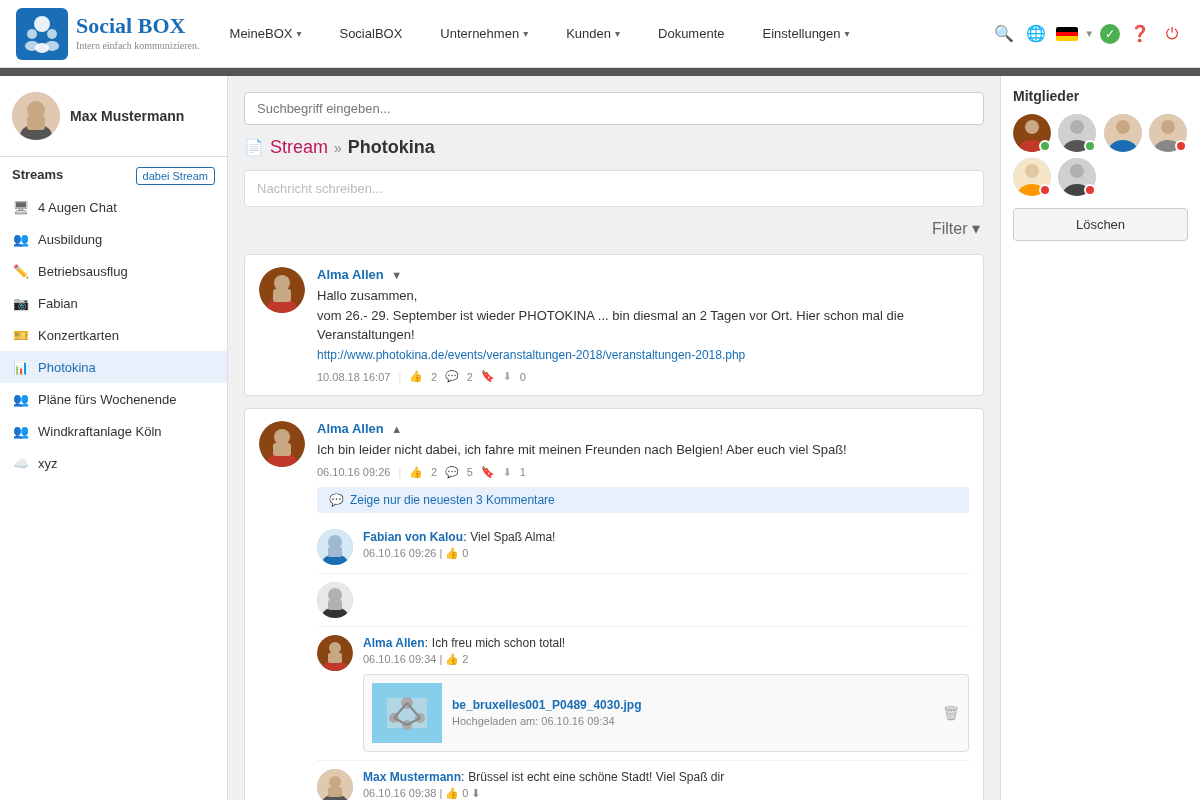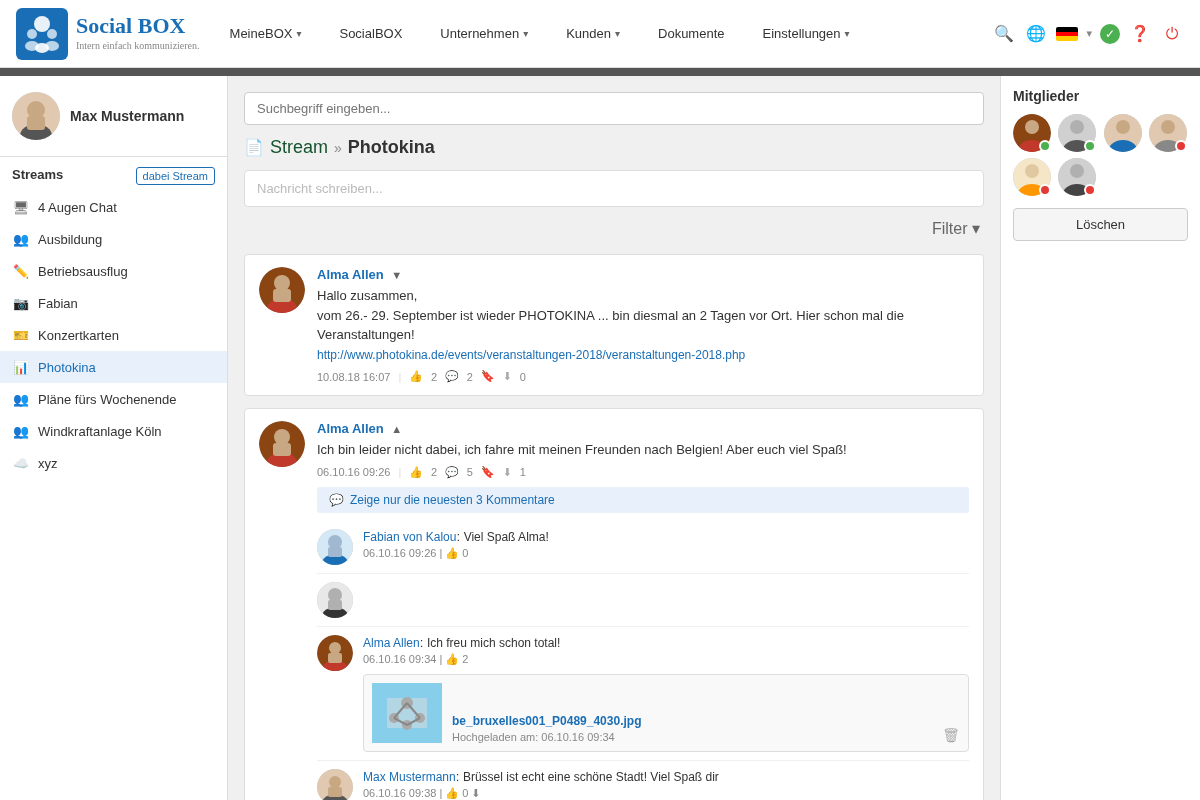--- a/index.html
+++ b/index.html
@@ -176,21 +176,21 @@
     .stream-title {
       font-size: 18px;
       font-weight: normal;
       color: #333;
       display: flex;
       align-items: center;
       gap: 6px;
     }
     .stream-title .doc-icon { color: #888; font-size: 16px; }
     .stream-title .sep { color: #888; font-size: 14px; }
-    .stream-title .stream-name { color: #14532d; }
+    .stream-title .stream-name { color: #be185d; }
     .stream-title .stream-sub { color: #333; font-weight: bold; }
 
     .message-input-area {
       background: #fff;
       border: 1px solid #ddd;
       border-radius: 4px;
       padding: 10px 12px;
       margin-bottom: 12px;
       color: #999;
       font-size: 13px;
@@ -276,33 +276,33 @@
     .comment-avatar {
       width: 36px;
       height: 36px;
       border-radius: 50%;
       background: #ccc;
       flex-shrink: 0;
       overflow: hidden;
     }
     .comment-avatar svg { width: 36px; height: 36px; }
     .comment-body { flex: 1; }
-    .comment-author { font-weight: normal; color: #1a6eb5; font-size: 12px; }
+    .comment-author { font-weight: bold; color: #1a6eb5; font-size: 12px; }
     .comment-text { font-size: 12px; color: #333; }
     .comment-meta { font-size: 11px; color: #888; margin-top: 3px; }
 
     
     .attachment {
       background: #f9f9f9;
       border: 1px solid #ddd;
       border-radius: 4px;
       padding: 8px;
       margin-top: 8px;
       display: flex;
-      align-items: flex-end;
+      align-items: center;
       gap: 10px;
     }
     .attachment-thumb {
       width: 70px;
       height: 60px;
       background: #ccc;
       flex-shrink: 0;
       overflow: hidden;
       display: flex;
       align-items: center;

